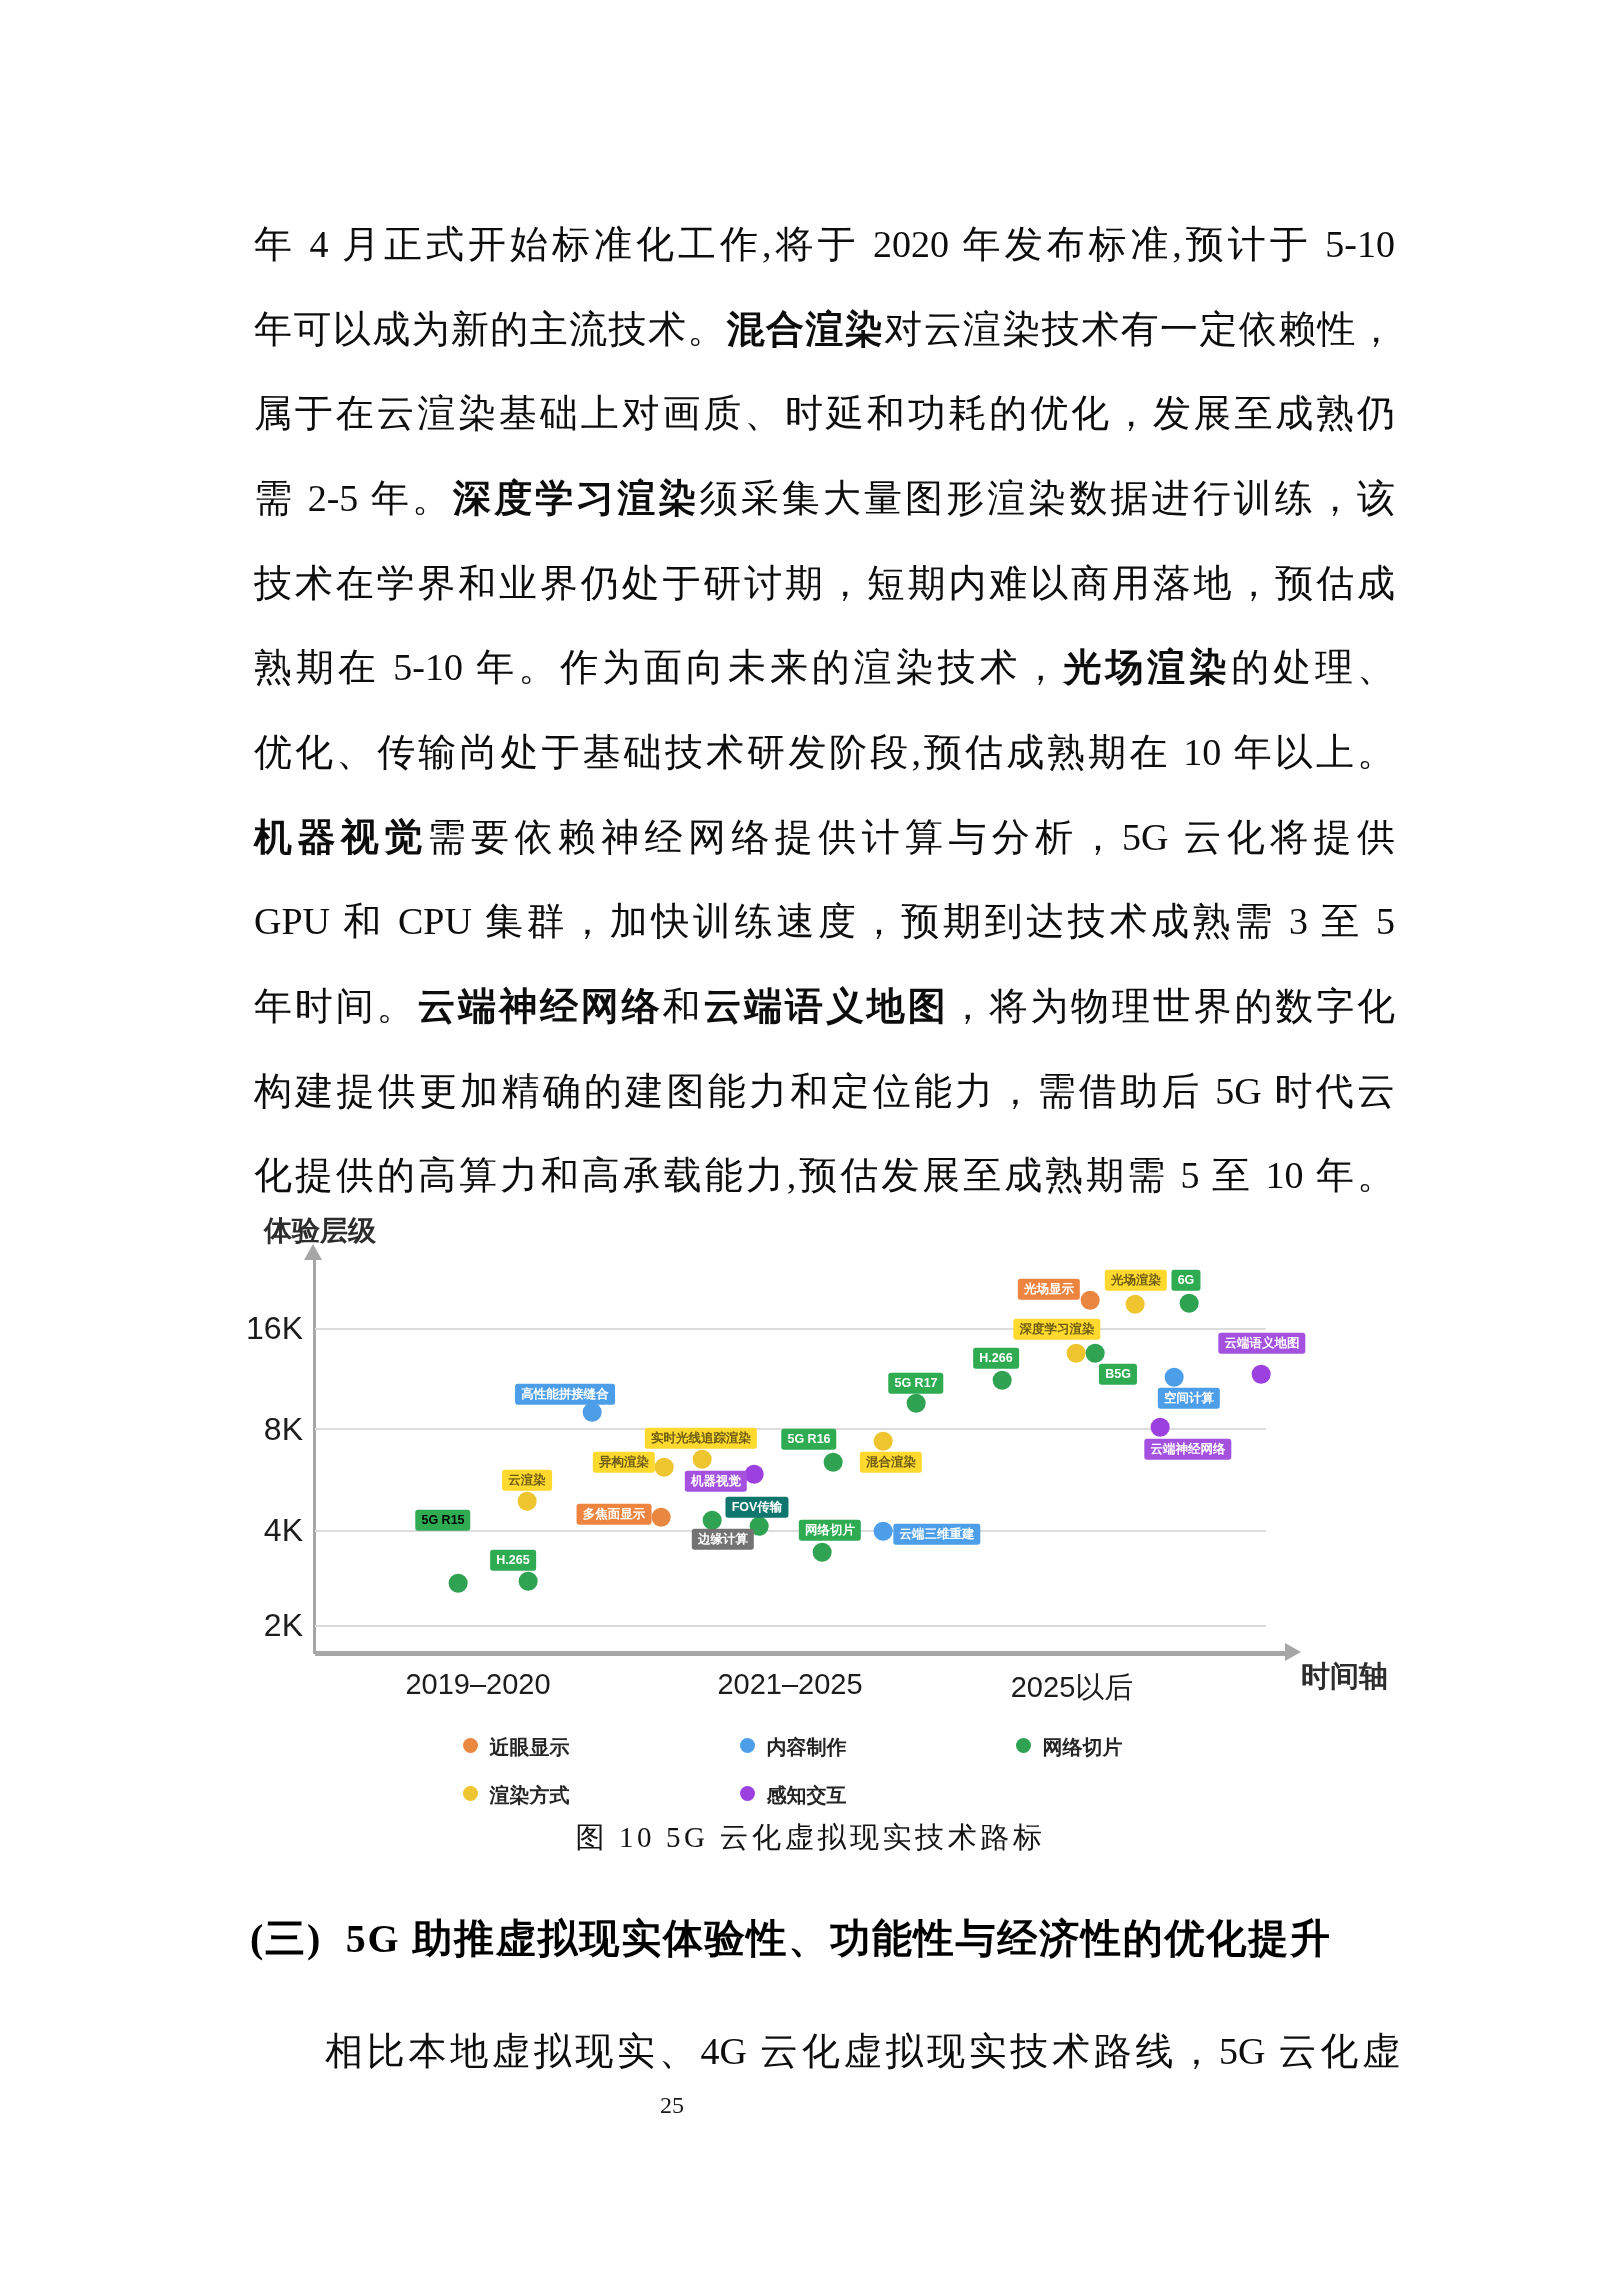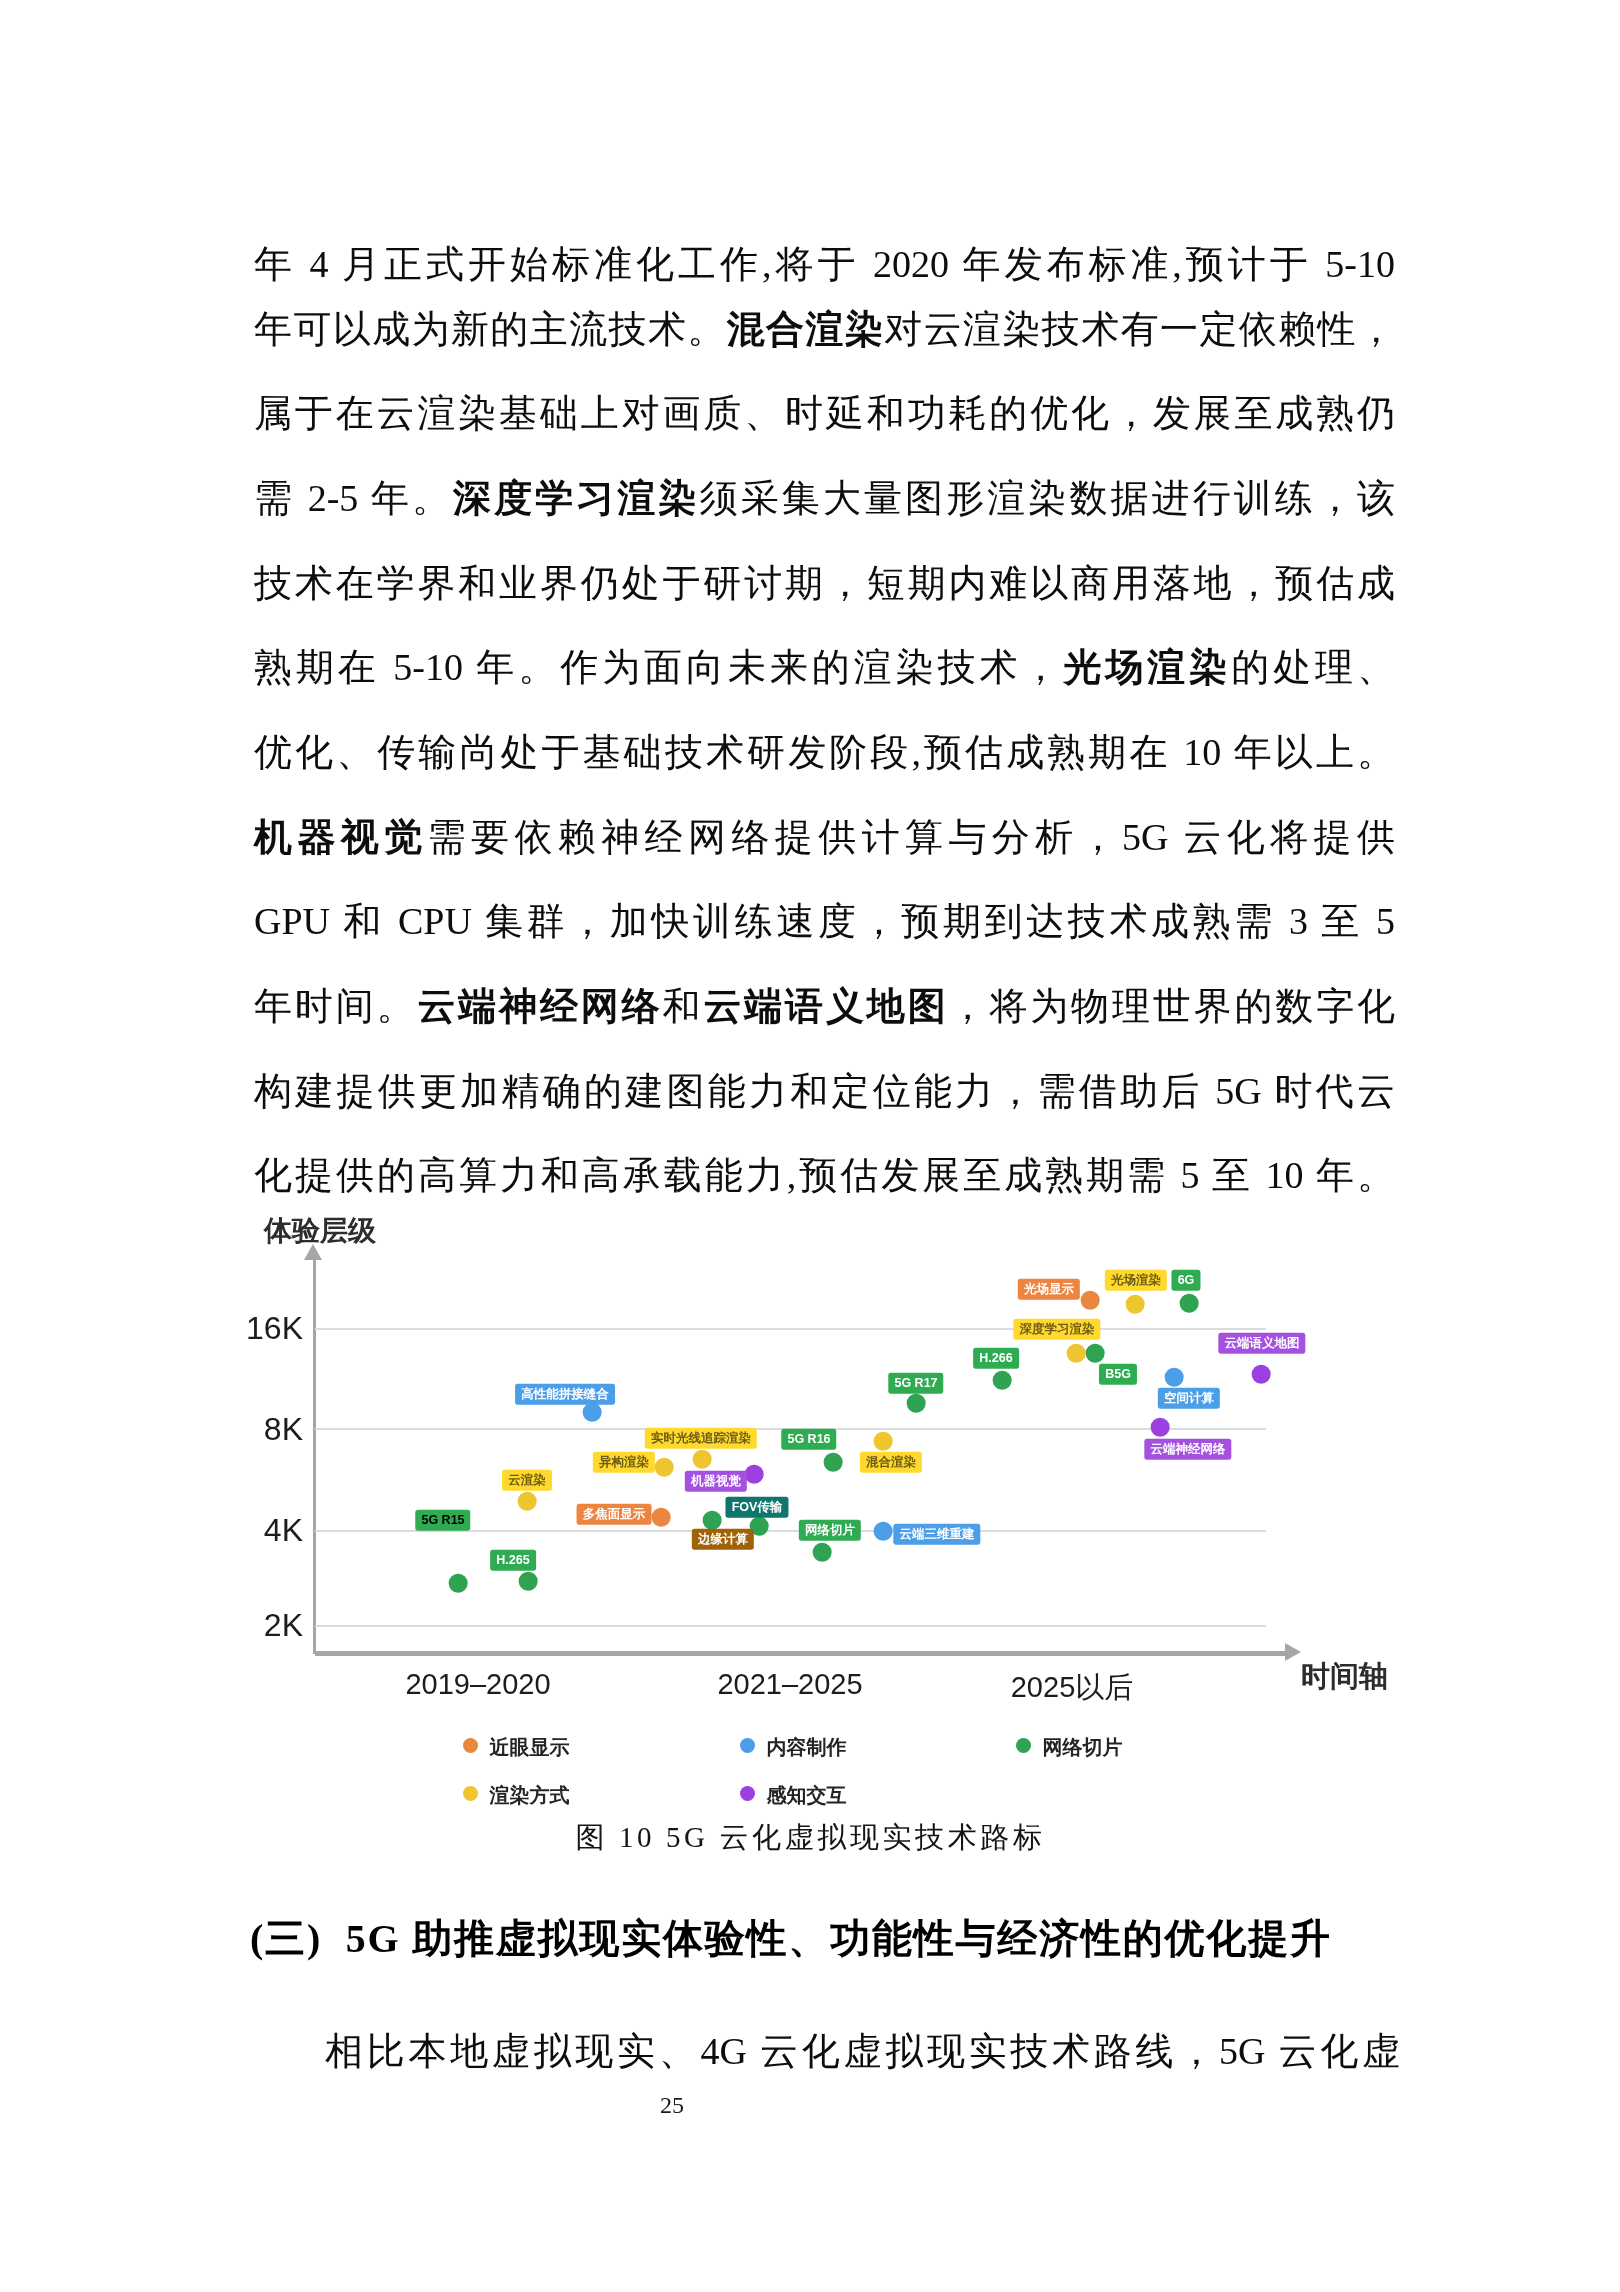--- a/index.html
+++ b/index.html
@@ -83,21 +83,21 @@
     position:absolute;top:2092px;left:0;width:1344px;text-align:center;
     font-size:24px;color:#1a1a1a;
   }
 </style>
 </head>
 <body>
 
 <div class="page">
 
   <div id="para1">
-      <div class="body-line" style="top: 221px; margin-top: 20px;"><span>年 4 月正式开始标准化工作,将于 2020 年发布标准,预计于 5-10</span></div>
+      <div class="body-line" style="top: 221px;"><span>年 4 月正式开始标准化工作,将于 2020 年发布标准,预计于 5-10</span></div>
       <div class="body-line" style="top: 306px;"><span>年可以成为新的主流技术。</span><span class="b">混合渲染</span><span>对云渲染技术有一定依赖性，</span></div>
       <div class="body-line" style="top: 390px;"><span>属于在云渲染基础上对画质、时延和功耗的优化，发展至成熟仍</span></div>
       <div class="body-line" style="top: 475px;"><span>需 2-5 年。</span><span class="b">深度学习渲染</span><span>须采集大量图形渲染数据进行训练，该</span></div>
       <div class="body-line" style="top: 560px;"><span>技术在学界和业界仍处于研讨期，短期内难以商用落地，预估成</span></div>
       <div class="body-line" style="top: 644px;"><span>熟期在 5-10 年。作为面向未来的渲染技术，</span><span class="b">光场渲染</span><span>的处理、</span></div>
       <div class="body-line" style="top: 729px;"><span>优化、传输尚处于基础技术研发阶段,预估成熟期在 10 年以上。</span></div>
       <div class="body-line" style="top: 814px;"><span class="b">机器视觉</span><span>需要依赖神经网络提供计算与分析，5G 云化将提供</span></div>
       <div class="body-line" style="top: 898px;"><span>GPU 和 CPU 集群，加快训练速度，预期到达技术成熟需 3 至 5</span></div>
       <div class="body-line" style="top: 983px;"><span>年时间。</span><span class="b">云端神经网络</span><span>和</span><span class="b">云端语义地图</span><span>，将为物理世界的数字化</span></div>
       <div class="body-line" style="top: 1068px;"><span>构建提供更加精确的建图能力和定位能力，需借助后 5G 时代云</span></div>
@@ -134,21 +134,21 @@
         <div class="pt-label" style="left: 614px; top: 1514px; background: rgb(237, 132, 64); color: rgb(255, 255, 255);">多焦面显示</div>
         <div class="pt-dot" style="left: 664px; top: 1467px; background: rgb(238, 197, 47);"></div>
         <div class="pt-label" style="left: 624px; top: 1462px; background: rgb(255, 217, 46); color: rgb(107, 91, 19);">异构渲染</div>
         <div class="pt-dot" style="left: 702px; top: 1459px; background: rgb(238, 197, 47);"></div>
         <div class="pt-label" style="left: 701px; top: 1438px; background: rgb(255, 217, 46); color: rgb(107, 91, 19);">实时光线追踪渲染</div>
         <div class="pt-dot" style="left: 754px; top: 1474px; background: rgb(156, 65, 224);"></div>
         <div class="pt-label" style="left: 716px; top: 1481px; background: rgb(164, 81, 224); color: rgb(255, 255, 255);">机器视觉</div>
         <div class="pt-dot" style="left: 759px; top: 1526px; background: rgb(47, 163, 82);"></div>
         <div class="pt-label" style="left: 757px; top: 1507px; background: #0f766e; color: rgb(255, 255, 255);">FOV传输</div>
         <div class="pt-dot" style="left: 712px; top: 1520px; background: rgb(47, 163, 82);"></div>
-        <div class="pt-label" style="left: 723px; top: 1539px; background: #a16207; color: rgb(255, 255, 255);">边缘计算</div>
+        <div class="pt-label" style="left: 723px; top: 1539px; background: #737373; color: rgb(255, 255, 255);">边缘计算</div>
         <div class="pt-dot" style="left: 833px; top: 1462px; background: rgb(47, 163, 82);"></div>
         <div class="pt-label" style="left: 809px; top: 1439px; background: rgb(47, 172, 82); color: rgb(255, 255, 255);">5G R16</div>
         <div class="pt-dot" style="left: 822px; top: 1552px; background: rgb(47, 163, 82);"></div>
         <div class="pt-label" style="left: 830px; top: 1530px; background: rgb(47, 172, 82); color: rgb(255, 255, 255);">网络切片</div>
         <div class="pt-dot" style="left: 883px; top: 1441px; background: rgb(238, 197, 47);"></div>
         <div class="pt-label" style="left: 891px; top: 1462px; background: rgb(255, 217, 46); color: rgb(107, 91, 19);">混合渲染</div>
         <div class="pt-dot" style="left: 883px; top: 1531px; background: rgb(77, 158, 232);"></div>
         <div class="pt-label" style="left: 937px; top: 1534px; background: rgb(77, 158, 232); color: rgb(255, 255, 255);">云端三维重建</div>
         <div class="pt-dot" style="left: 916px; top: 1403px; background: rgb(47, 163, 82);"></div>
         <div class="pt-label" style="left: 916px; top: 1383px; background: rgb(47, 172, 82); color: rgb(255, 255, 255);">5G R17</div>

